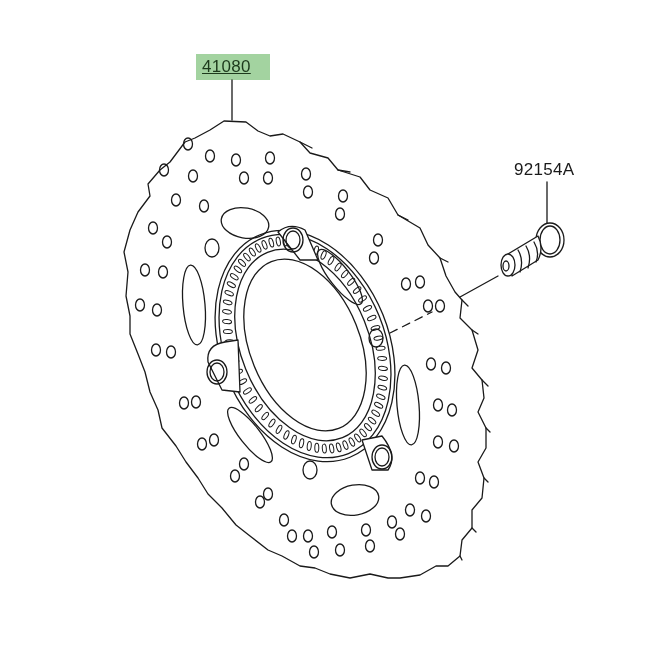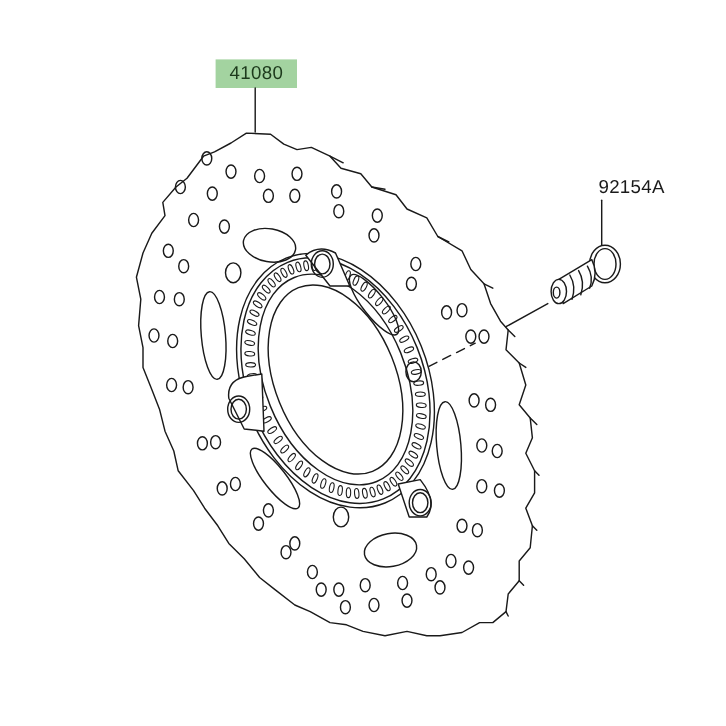--- a/index.html
+++ b/index.html
@@ -6,22 +6,22 @@
     body { width: 660px; height: 660px; position: relative; overflow: hidden;
            font-family: "Liberation Sans", sans-serif; }
     .canvas { position: absolute; left: 0; top: 0; width: 660px; height: 660px; }
     .callout {
       position: absolute; font-family: "Liberation Sans", sans-serif;
       font-size: 17px; color: #1a1a1a; line-height: 20px; letter-spacing: 0.3px;
     }
     .callout.highlight {
       background: #a3d3a0; color: #1d3a1c; padding: 3px 6px 3px 6px;
     }
-    #label-41080 { left: 196px; top: 54px; width: 62px; text-align: center; }
-    #label-92154A { left: 544px; top: 160px; }
+    #label-41080 { left: 196px; top: 54px; width: 62px; text-align: left; text-decoration: underline; }
+    #label-92154A { left: 514px; top: 160px; }
   </style>
 </head>
 <body>
 
 <div class="callout highlight" id="label-41080">41080</div>
 
 <div class="callout" id="label-92154A">92154A</div>
 
 <svg class="canvas" viewBox="0 0 660 660" xmlns="http://www.w3.org/2000/svg" fill="none" stroke="#1a1a1a" stroke-width="1.3" stroke-linejoin="round" stroke-linecap="round">
 

